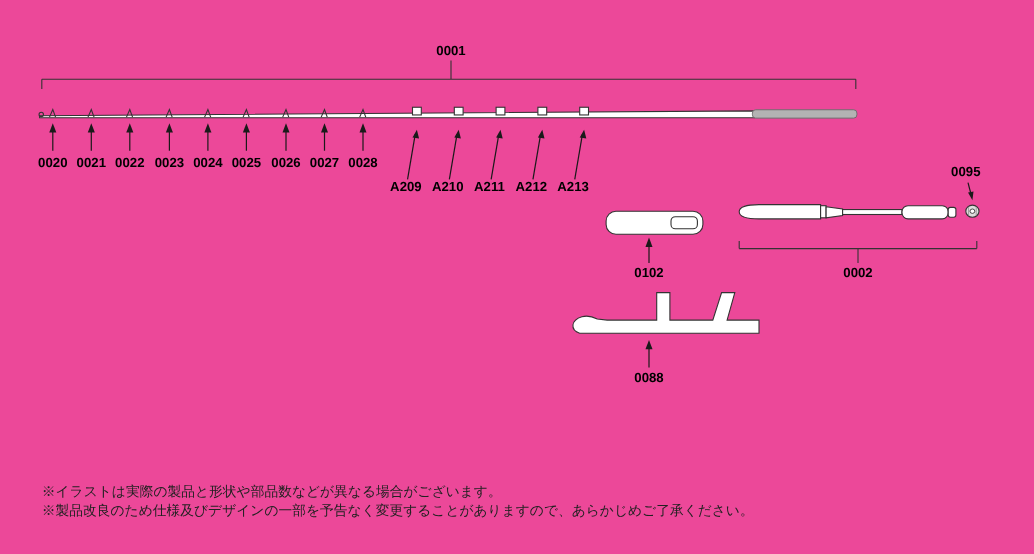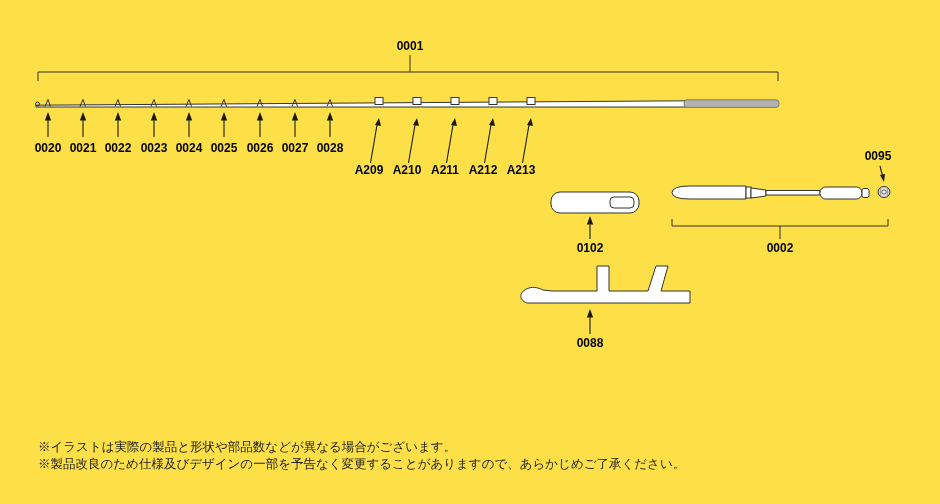--- a/index.html
+++ b/index.html
@@ -1,16 +1,16 @@
 <!DOCTYPE html>
 <html><head>
 <meta charset="utf-8">
 <style>
   html,body{margin:0;padding:0;background:#fff;}
-  .canvas{position:relative;width:940px;height:504px;background:#fde047;overflow:hidden;
+  .canvas{position:relative;width:940px;height:504px;background:#ec4899;overflow:hidden;
           font-family:"Liberation Sans", sans-serif;}
   svg{display:block;}
   .ln{stroke:#1a1a1a;stroke-width:1.1;fill:none;}
   .thin{stroke:#333;stroke-width:1;fill:none;}
   .ah{fill:#1a1a1a;stroke:none;}
   .shape{fill:#ffffff;stroke:#333;stroke-width:1;}
   .lbl{font-family:"Liberation Sans",sans-serif;font-size:12px;font-weight:700;fill:#000;text-anchor:middle;}
   .note{font-family:"Liberation Sans",sans-serif;font-size:12.5px;font-weight:400;fill:#222;text-anchor:start;}
 </style>
 </head>

